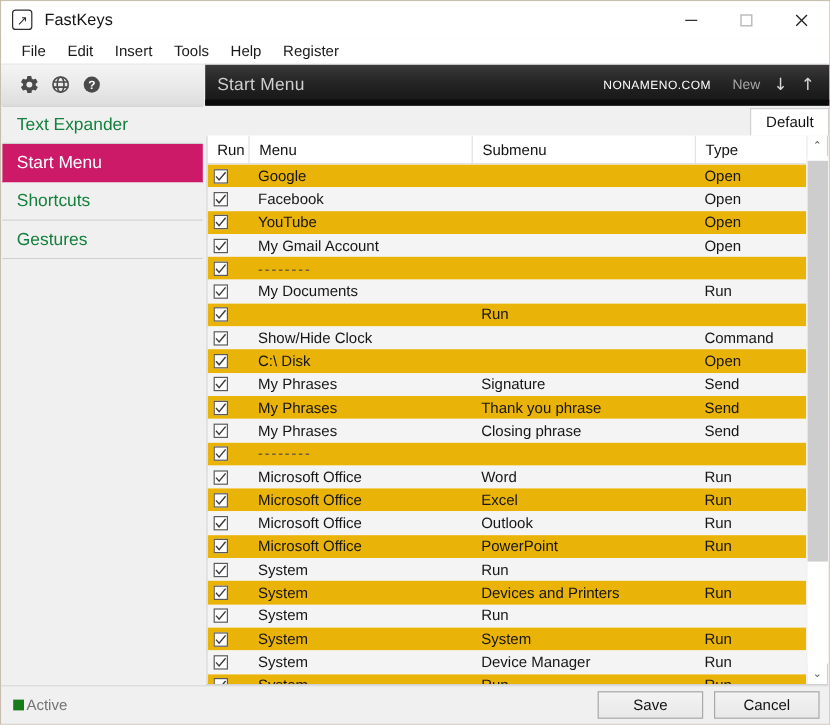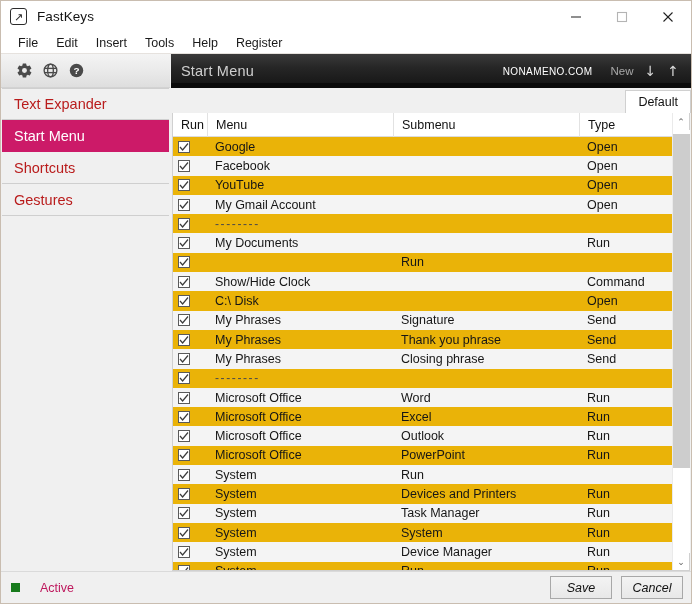--- a/index.html
+++ b/index.html
@@ -88,21 +88,21 @@
   .tb-icon {
     width: 26px; height: 26px;
     display: flex; align-items: center; justify-content: center;
     color: #4a4a4a;
   }
   .nav-list { padding: 0 1px; }
   .nav-item {
     height: 32px;
     display: flex; align-items: center;
     padding-left: 12px;
-    font-size: 14.5px; color: #b91c1c;
+    font-size: 14.5px; color: #15803d;
     border-bottom: 1px solid #cfcfcf;
     background: #f0f0f0;
   }
   .nav-item.first { border-top: 1px solid #cfcfcf; }
   .nav-item.active {
     background: #cc1a68;
     color: #ffffff;
     border-bottom-color: #cc1a68;
   }
   .left-spacer { flex: 1 1 auto; background: #f0f0f0; }
@@ -237,28 +237,28 @@
   .statusbar {
     height: 32px; flex: 0 0 32px;
     background: #f0f0f0;
     display: flex; align-items: center;
     padding: 0 8px 0 10px;
     border-top: 1px solid #dadada;
   }
   .status-dot {
     width: 9px; height: 9px; background: #177a1b; flex: 0 0 auto;
   }
-  .status-text { margin-left: 20px; font-size: 12.5px; color: #be185d; }
+  .status-text { margin-left: 2px; font-size: 12.5px; color: #737373; }
   .btns { margin-left: auto; display: flex; gap: 9px; }
   .btn {
-    width: 62px; height: 23px;
+    width: 88px; height: 23px;
     background: linear-gradient(to bottom,#f3f3f3,#e8e8e8);
     border: 1px solid #a8a8a8;
     font-size: 12.5px; color: #111;
-    display: flex; align-items: center; justify-content: center; font-style: italic;
+    display: flex; align-items: center; justify-content: center;
   }
 </style>
 </head>
 <body>
 
 <div id="app">
 
   <div class="titlebar">
     <div class="app-icon">
       <span class="arrow">↗</span>
@@ -586,21 +586,20 @@
               </div>
               <div class="row even">
                 <div class="cell c-run" style="padding-left: 0px;">
                   <div class="cb">
                     <svg width="10" height="10" viewBox="0 0 10 10">
                       <polyline points="1,5 3.6,8 9,1.5" fill="none" stroke="#3c3c3c" stroke-width="1.2"></polyline>
                     </svg>
                   </div>
                 </div>
                 <div class="cell c-menu">System</div>
-                <div class="cell c-sub">Task Manager</div>
                 <div class="cell c-type">Run</div>
               </div>
               <div class="row odd">
                 <div class="cell c-run" style="padding-left: 0px;">
                   <div class="cb">
                     <svg width="10" height="10" viewBox="0 0 10 10">
                       <polyline points="1,5 3.6,8 9,1.5" fill="none" stroke="#3c3c3c" stroke-width="1.2"></polyline>
                     </svg>
                   </div>
                 </div>

